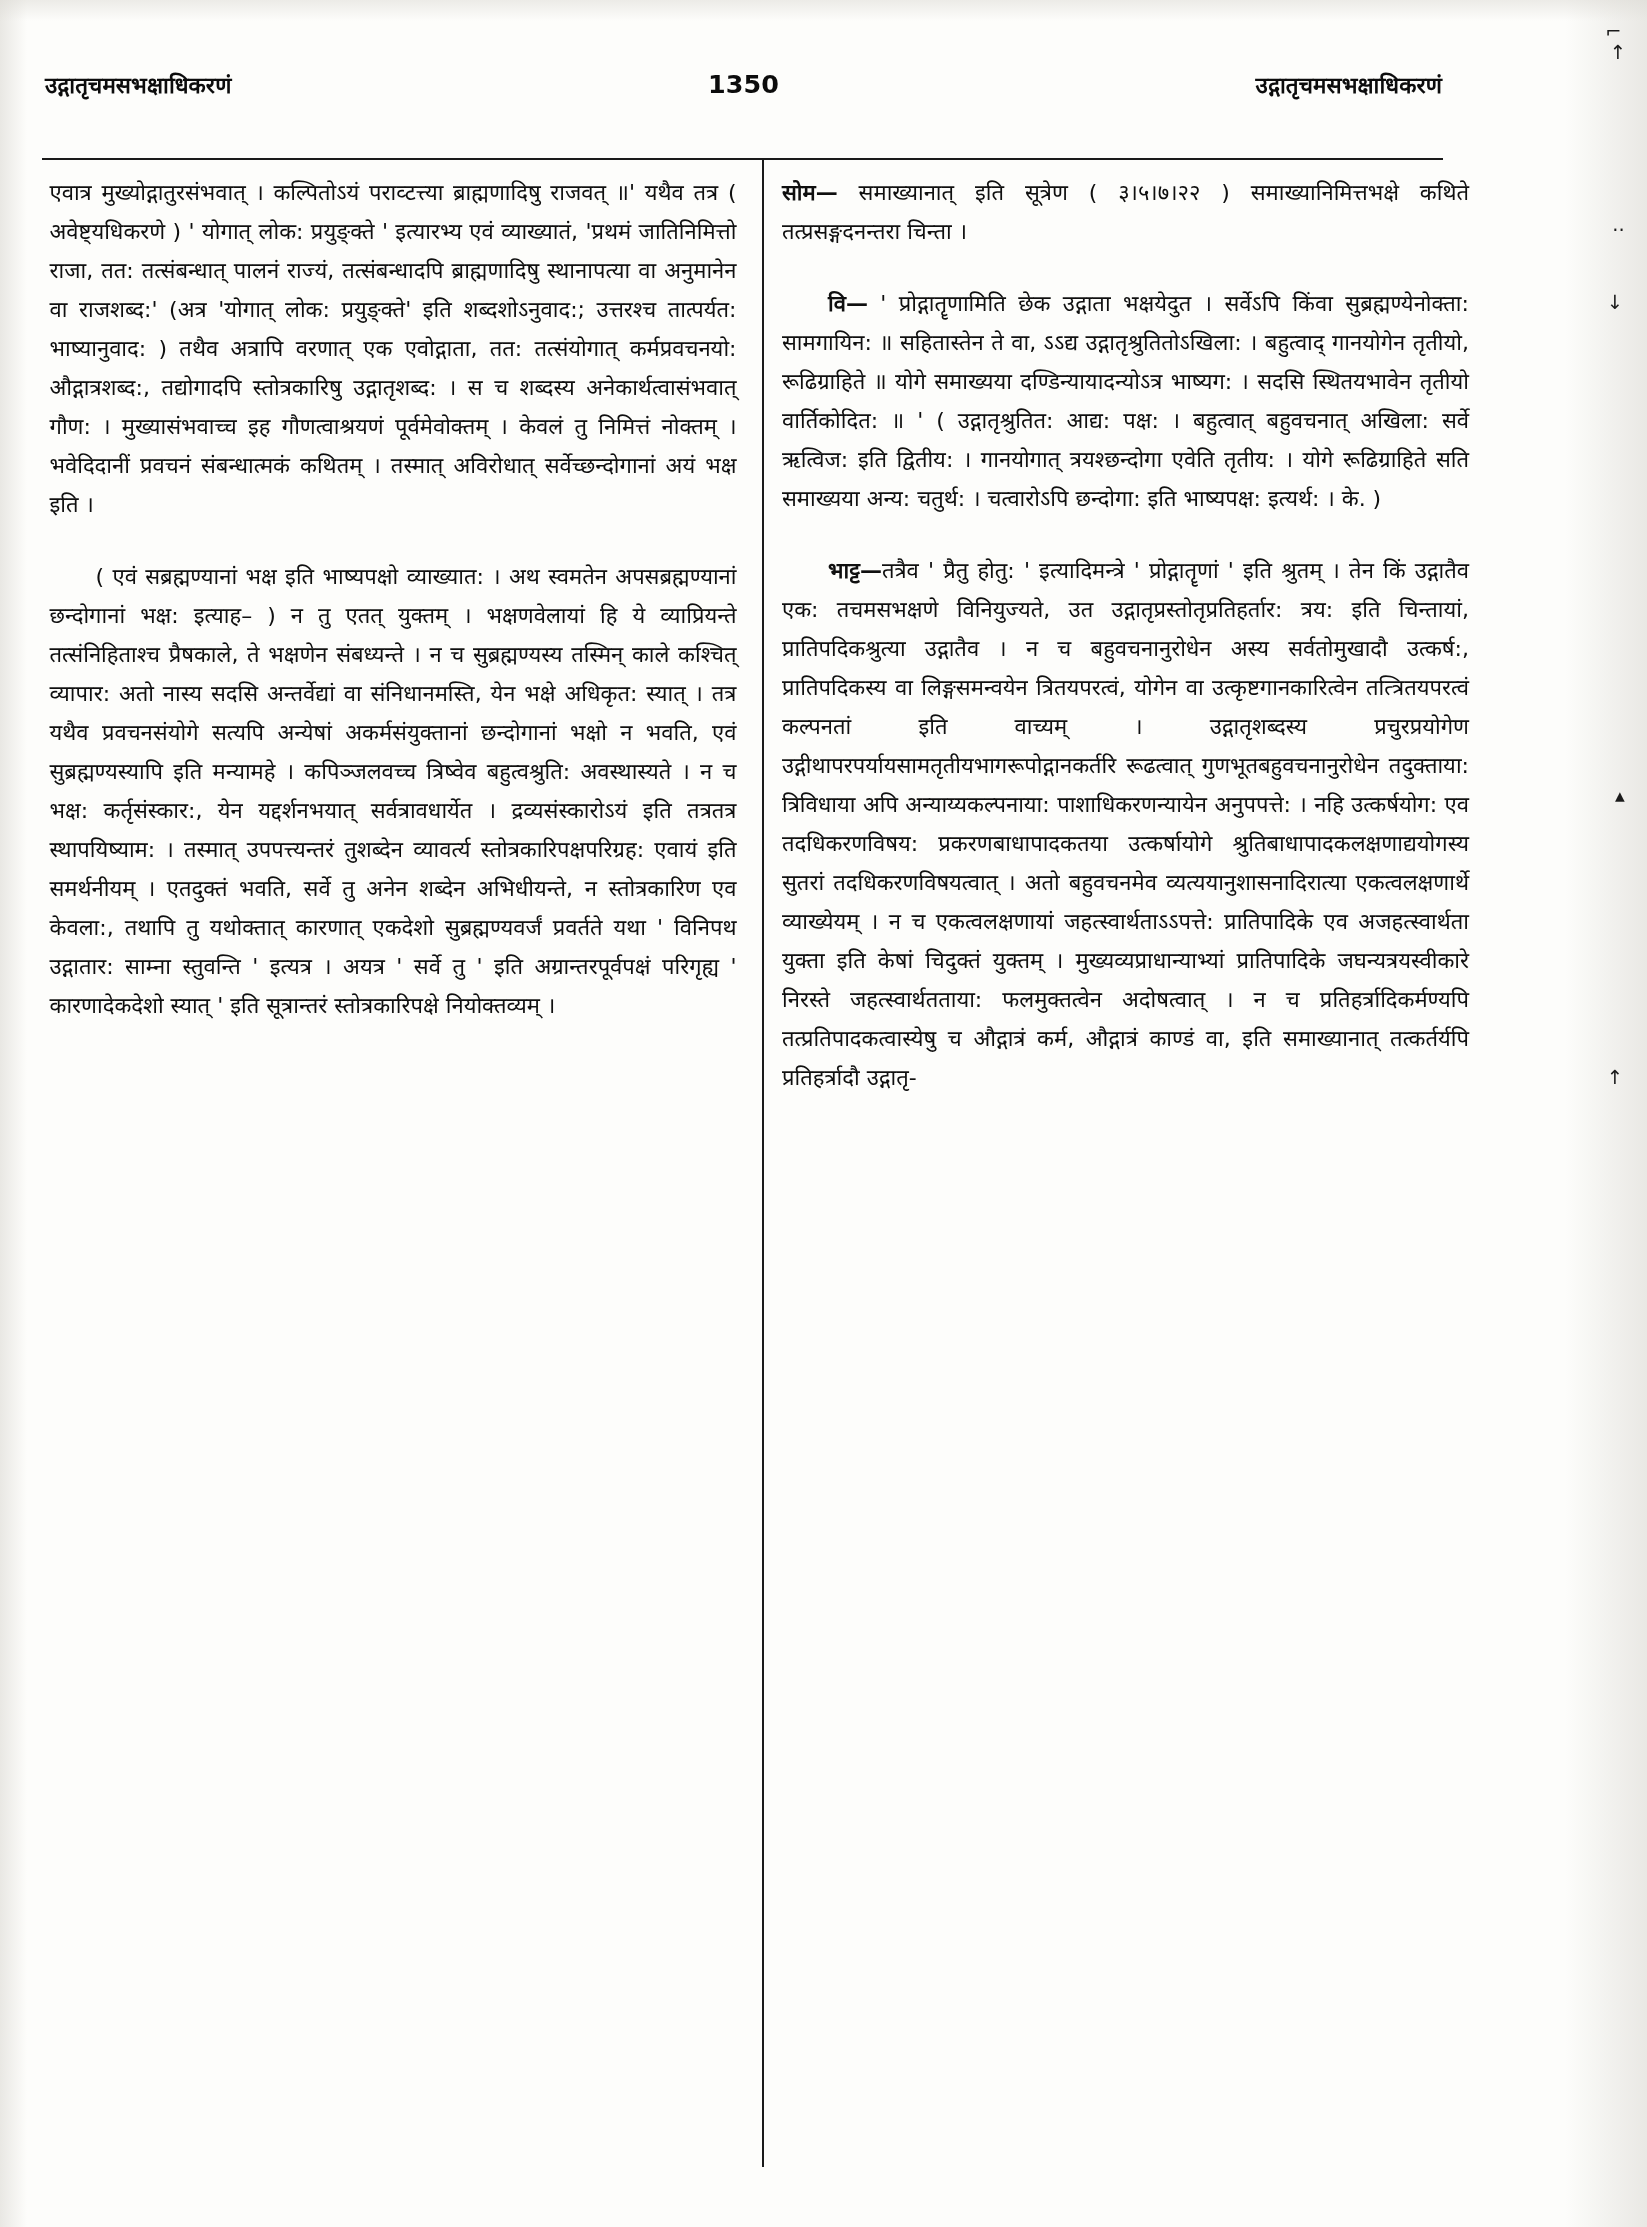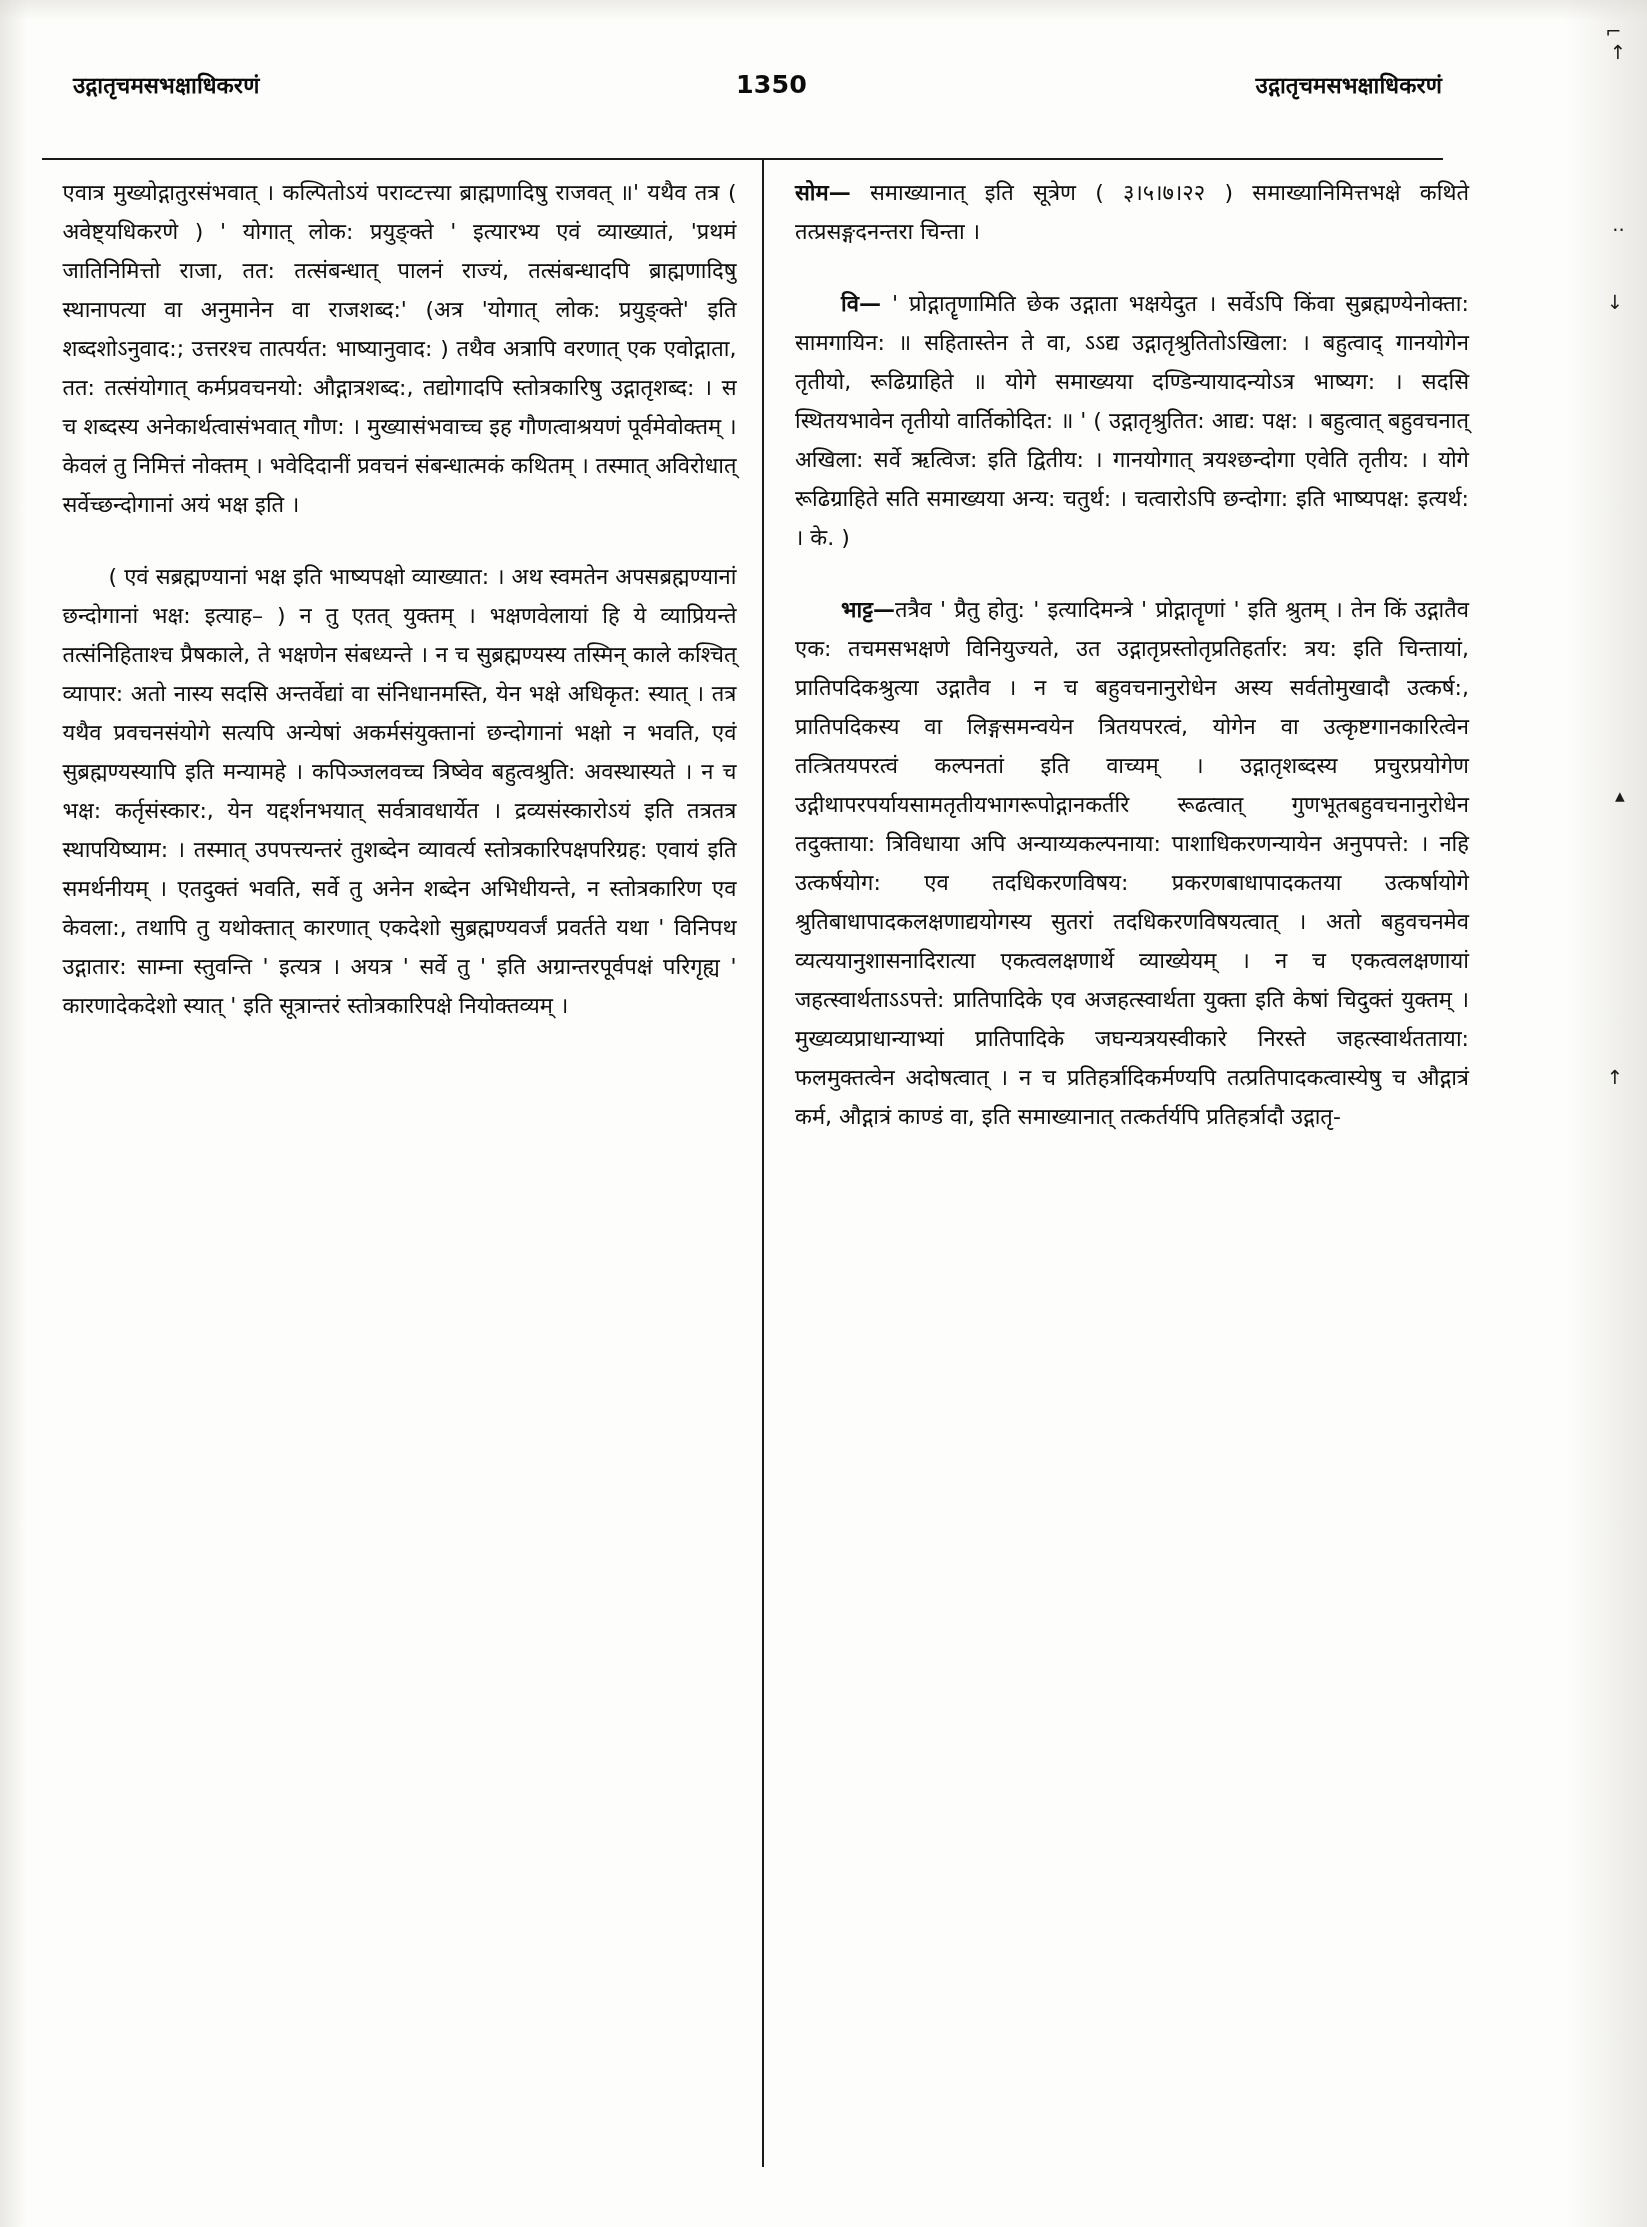--- a/index.html
+++ b/index.html
@@ -60,21 +60,20 @@
   }
   .header-left, .header-right, .header-center {
     position: absolute;
     top: 0;
     font-family: "DejaVu Sans", sans-serif;
     font-weight: 700;
     font-size: 22.4px;
     letter-spacing: 0.1px;
     white-space: nowrap;
     color: #0c0c0c;
-    margin-left: 28px;
   }
   .header-left { left: 0; }
   .header-right { right: 0; }
   .header-center {
     left: 50%;
     transform: translateX(-50%);
     font-size: 25.4px;
   }
 
   
@@ -105,21 +104,21 @@
   .col {
     position: absolute;
     top: 0;
     width: 687px;
     height: 2002px;
   }
   .col-left  { left: 7.5px; }
   .col-right { left: 740px; }
 
   p.line-block {
-    margin: 0 0 0 13px;
+    margin: 0 0 0 0;
     font-size: 22px;
     line-height: 39px;
     color: #0f0f0f;
     text-align: justify;
     text-justify: inter-word;
     font-family: "DejaVu Sans", sans-serif;
   }
   p.line-block + p.line-block {
     margin-top: 33px;
   }

